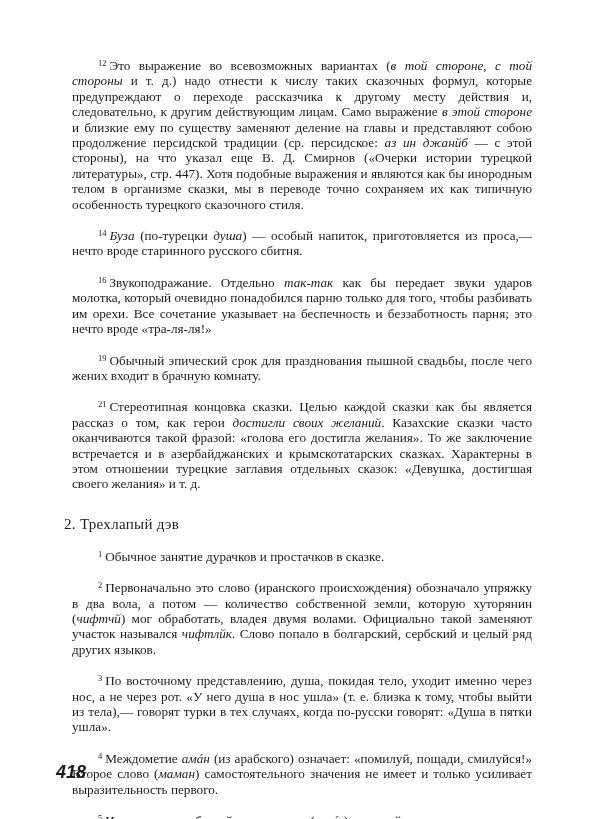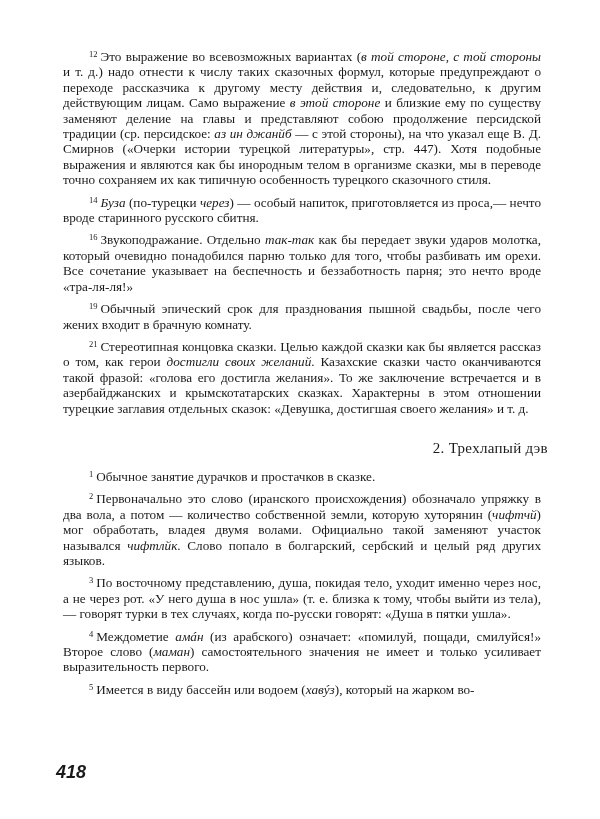--- a/index.html
+++ b/index.html
@@ -19,34 +19,34 @@
     position: absolute;
     left: 56px;
     top: 42px;
     width: 492px;
   }
   .note {
     font-size: 13.2px;
     line-height: 15.4px;
     text-align: justify;
     text-indent: 26px;
-    margin: 7px;
+    margin: 16px;
     hyphens: manual;
   }
   .note sup {
     font-size: 8.5px;
     vertical-align: 4px;
     line-height: 0;
     margin-right: 3px;
   }
   .note i {
     font-style: italic;
   }
   .heading {
-    text-align: right;
+    text-align: left;
     font-size: 15px;
     margin: 24px 0 12px 0;
     letter-spacing: 0.3px;
     padding-left: 8px;
   }
   .page-number {
     position: absolute;
     left: 56px;
     top: 762px;
     font-size: 18px;
@@ -54,21 +54,21 @@
     font-weight: bold;
     font-family: "Liberation Sans", "DejaVu Sans", sans-serif;
   }
 </style>
 </head>
 <body>
 
 <div class="page">
   <div id="section1">
       <p class="note"><sup>12</sup><span>Это выражение во всевозможных вариантах (</span><i>в той стороне, с той стороны</i><span> и т. д.) надо отнести к числу таких сказочных формул, которые предупреждают о переходе рассказчика к другому месту действия и, следовательно, к другим действующим лицам. Само выражение </span><i>в этой стороне</i><span> и близкие ему по существу заменяют деление на главы и представляют собою продолжение персидской традиции (ср. персидское: </span><i>аз ин джанйб</i><span> — с этой стороны), на что указал еще В. Д. Смирнов («Очерки истории турецкой литературы», стр. 447). Хотя подобные выражения и являются как бы инородным телом в организме сказки, мы в переводе точно сохраняем их как типичную особенность турецкого сказочного стиля.</span></p>
-      <p class="note"><sup>14</sup><i>Буза</i><span> (по-турецки </span><i>через</i><span>) — особый напиток, приготовляется из проса,— нечто вроде старинного русского сбитня.</span></p>
+      <p class="note"><sup>14</sup><i>Буза</i><span> (по-турецки </span><i>душа</i><span>) — особый напиток, приготовляется из проса,— нечто вроде старинного русского сбитня.</span></p>
       <p class="note"><sup>16</sup><span>Звукоподражание. Отдельно </span><i>так-так</i><span> как бы передает звуки ударов молотка, который очевидно понадобился парню только для того, чтобы разбивать им орехи. Все сочетание указывает на беспечность и беззаботность парня; это нечто вроде «тра-ля-ля!»</span></p>
       <p class="note"><sup>19</sup><span>Обычный эпический срок для празднования пышной свадьбы, после чего жених входит в брачную комнату.</span></p>
       <p class="note"><sup>21</sup><span>Стереотипная концовка сказки. Целью каждой сказки как бы является рассказ о том, как герои </span><i>достигли своих желаний</i><span>. Казахские сказки часто оканчиваются такой фразой: «голова его достигла желания». То же заключение встречается и в азербайджанских и крымскотатарских сказках. Характерны в этом отношении турецкие заглавия отдельных сказок: «Девушка, достигшая своего желания» и т. д.</span></p>
     </div>
   <div class="heading">2. Трехлапый дэв</div>
   <div id="section2">
       <p class="note"><sup>1</sup><span>Обычное занятие дурачков и простачков в сказке.</span></p>
       <p class="note"><sup>2</sup><span>Первоначально это слово (иранского происхождения) обозначало упряжку в два вола, а потом — количество собственной земли, которую хуторянин (</span><i>чифтчй</i><span>) мог обработать, владея двумя волами. Официально такой заменяют участок назывался </span><i>чифтлйк</i><span>. Слово попало в болгарский, сербский и целый ряд других языков.</span></p>
       <p class="note"><sup>3</sup><span>По восточному представлению, душа, покидая тело, уходит именно через нос, а не через рот. «У него душа в нос ушла» (т. е. близка к тому, чтобы выйти из тела),— говорят турки в тех случаях, когда по-русски говорят: «Душа в пятки ушла».</span></p>
       <p class="note"><sup>4</sup><span>Междометие </span><i>амáн</i><span> (из арабского) означает: «помилуй, пощади, смилуйся!» Второе слово (</span><i>маман</i><span>) самостоятельного значения не имеет и только усиливает выразительность первого.</span></p>

